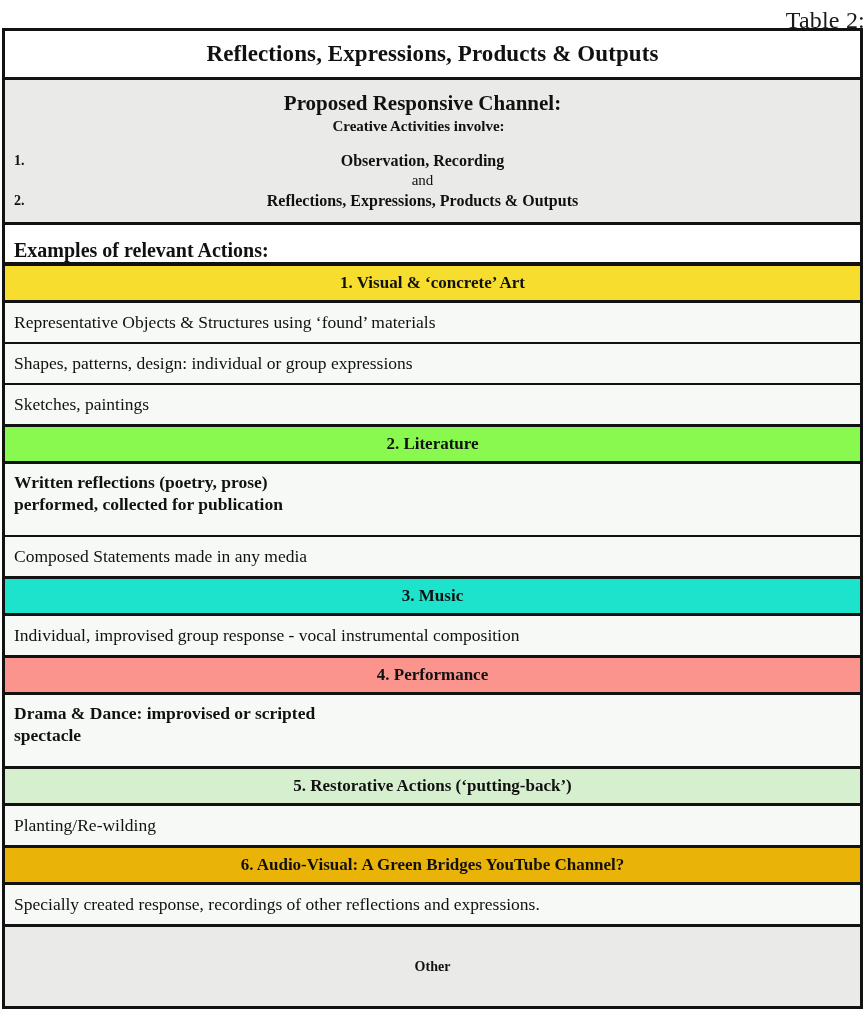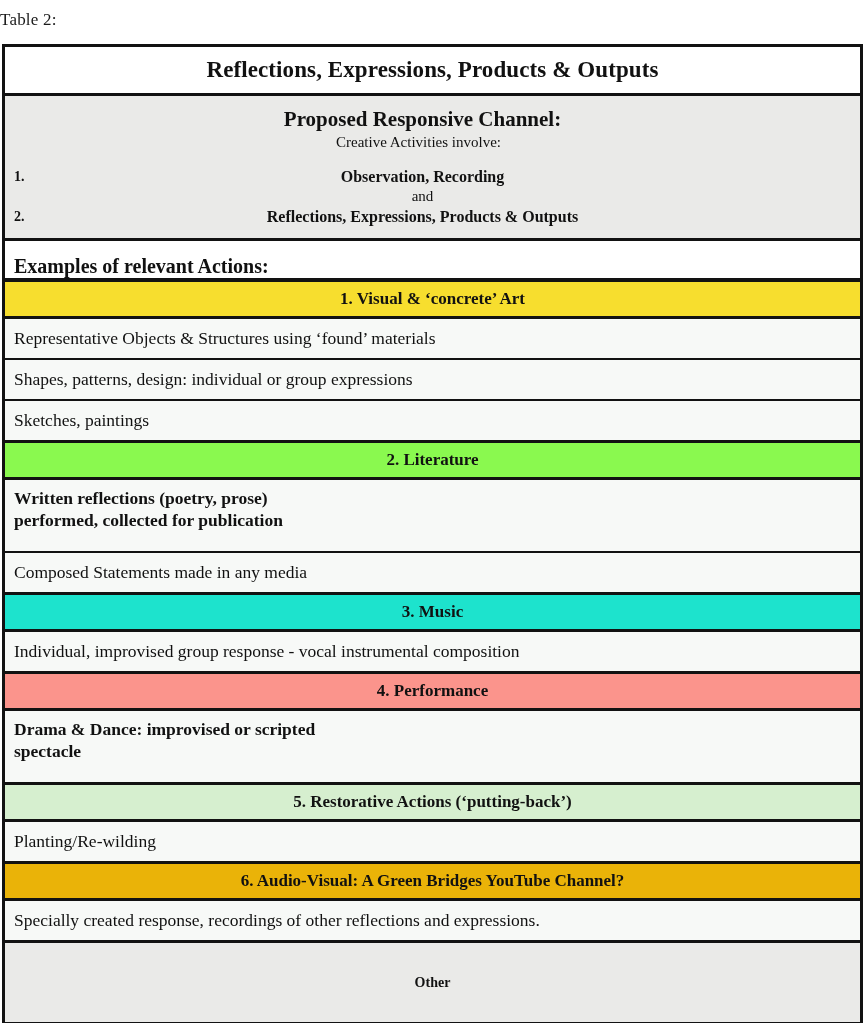--- a/index.html
+++ b/index.html
@@ -17,25 +17,25 @@
 
   .page {
     position: relative;
     width: 865px;
     height: 1023px;
     box-sizing: border-box;
   }
 
   
   .caption {
-    text-align: left;
+    text-align: right;
     font-family: "Liberation Serif", "DejaVu Serif", serif;
-    font-size: 17px;
+    font-size: 24px;
     line-height: 40px;
-    height: 44px;
+    height: 28px;
     color: #1a1a1a;
     letter-spacing: 0.2px;
   }
 
   
   .table {
     position: relative;
     margin: 0 0 0 2px;
     border: 3px solid #121212;
     border-top-width: 3px;
@@ -77,21 +77,21 @@
   }
   .proposed-head {
     text-align: center;
     font-weight: bold;
     font-size: 21px;
     line-height: 26px;
     padding-right: 20px;
   }
   .proposed-sub {
     text-align: center;
-    font-weight: normal;
+    font-weight: bold;
     font-size: 15px;
     line-height: 20px;
     padding-right: 28px;
   }
   .proposed-list {
     margin-top: 14px;
   }
   .numline {
     position: relative;
     height: 21px;

